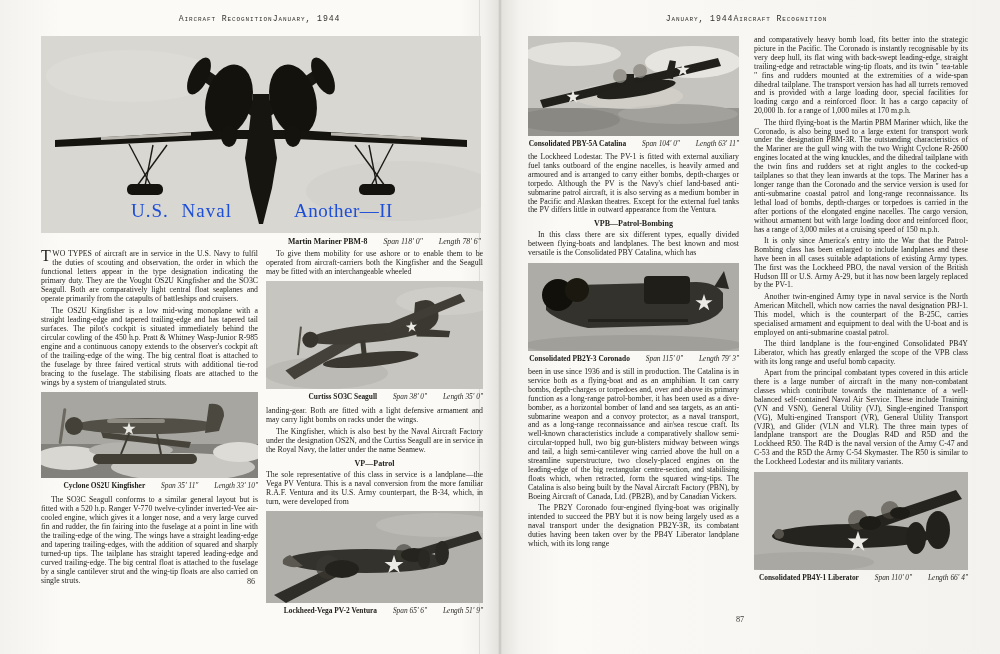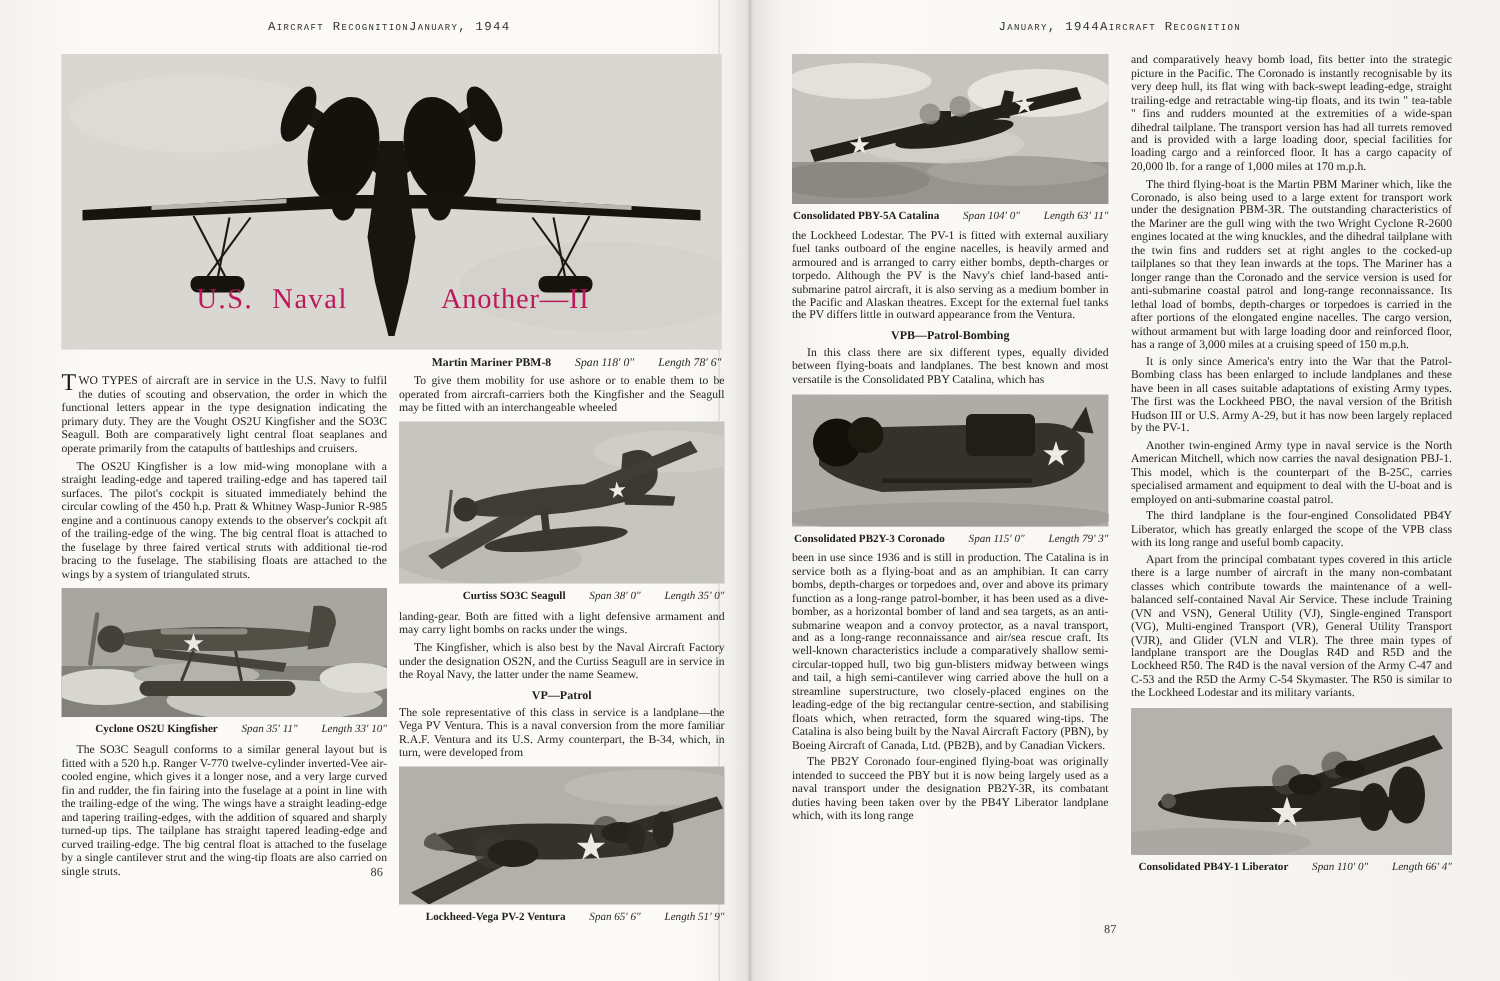--- a/index.html
+++ b/index.html
@@ -23,21 +23,21 @@
   .col{position:absolute;text-align:justify;font-size:7.8px;}
   .lp .col{line-height:9px;}
   .rp .col{line-height:8.9px;}
   .col p{margin:0 0 2.5px;text-indent:10px;}
   .col p.cont,.col p.first{text-indent:0;}
   .dropcap{float:left;font-size:16px;line-height:14.5px;padding-right:1.5px;}
   .subhead{font-weight:700;font-size:8px;margin:5px 0 2px;text-indent:0;text-align:center;}
   .photo-block{margin:5px 0 2px;}
   .cap-block{margin-bottom:4px;}
   .pagenum{position:absolute;font-size:8.2px;color:#3a3832;}
-  .main-title{position:absolute;left:0;right:0;bottom:20px;height:26px;font-size:19px;color:#be185d;letter-spacing:1px;word-spacing:7px;line-height:26px;}
+  .main-title{position:absolute;left:0;right:0;bottom:9px;height:26px;font-size:19px;color:#1d4ed8;letter-spacing:1px;word-spacing:7px;line-height:26px;}
   .main-title .t-left{position:absolute;left:90px;}
   .main-title .t-right{position:absolute;left:253px;letter-spacing:.5px;}
 </style>
 </head>
 <body>
 
 <div class="spread">
   <div class="edge-line"></div>
   <div class="spine"></div>
 

